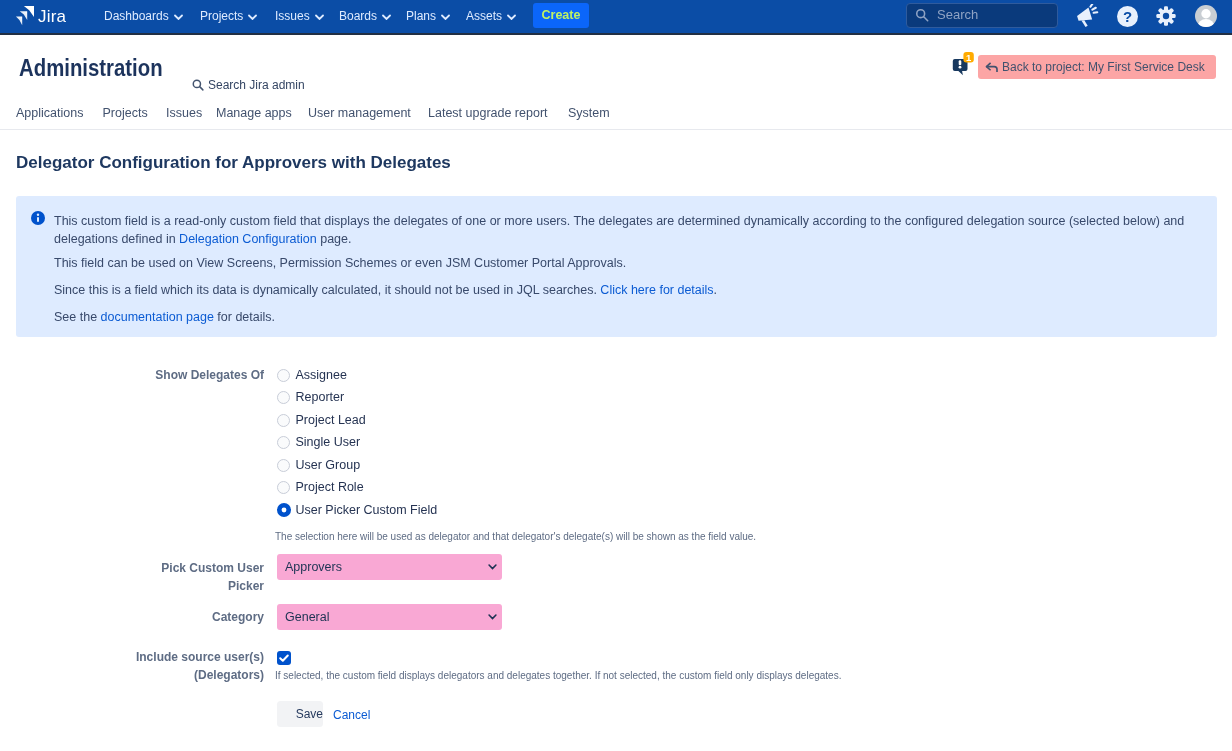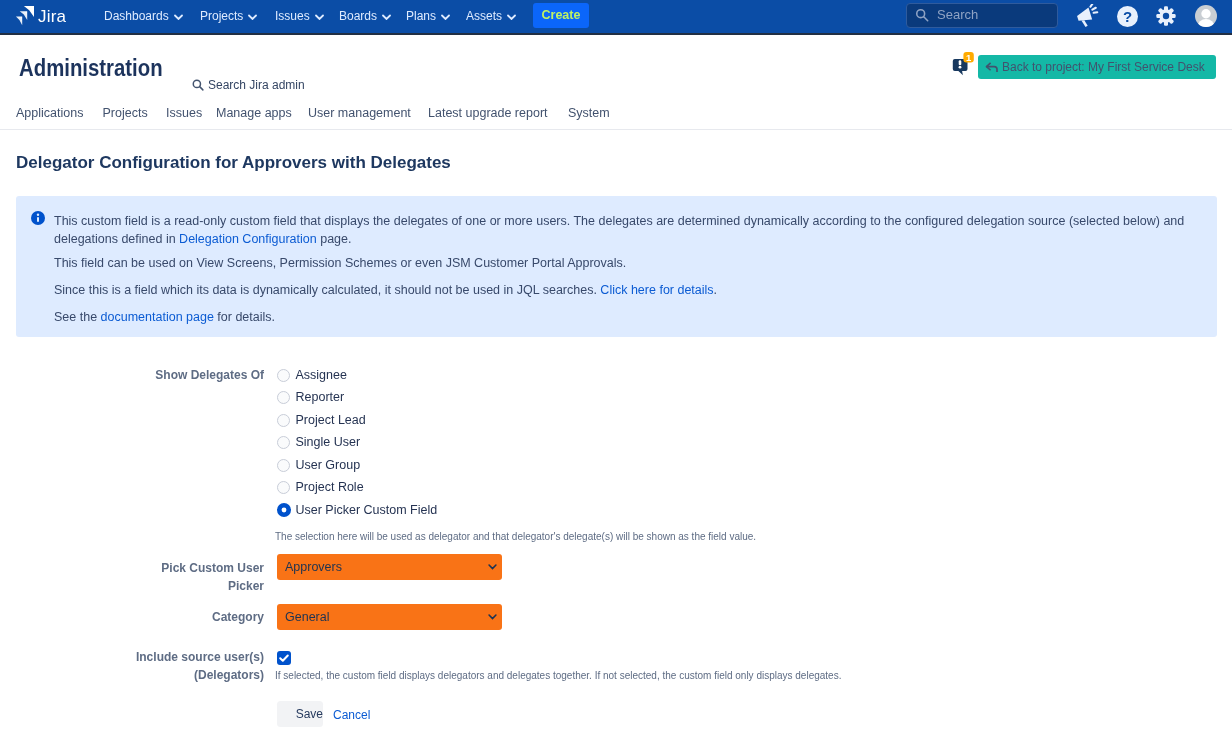--- a/index.html
+++ b/index.html
@@ -14,21 +14,21 @@
   #logotext { position:absolute; left:38px; top:0; height:32px; line-height:33px; color:#fff; font-size:17px; font-weight:400; letter-spacing:.2px; }
   #create { position:absolute; left:533px; top:3px; width:56px; height:25px; background:#0b66fa; color:#bef264; font-size:12.5px; font-weight:bold; border:none; border-radius:3px; text-align:center; line-height:25px; }
   #searchbox { position:absolute; left:906px; top:3px; width:152px; height:25px; background:#0a3a7c; border:1px solid #2f5b9d; border-radius:4px; color:#8fa3c4; font-size:13px; line-height:22px;padding-left:40px; }
   #searchbox svg { position:absolute; left:8px; top:4px; }
   #searchbox span { position:absolute; left:30px; top:0; }
 
   
   #admin-h1 { position:absolute; left:19px; top:55px; font-size:23px; font-weight:bold; color:#1c335c; transform:scaleX(0.885); transform-origin:0 0; white-space:nowrap; }
   #adminsearch { position:absolute; left:192px; top:78px; color:#344563; font-size:12px; }
   #adminsearch svg { vertical-align:-2px; margin-right:4px; }
-  #backbtn { position:absolute; left:978px; top:55px; width:238px; height:24px; background:#14b8a6; border-radius:3px; color:#42526e; font-size:12px; line-height:24px; text-align:left; }
+  #backbtn { position:absolute; left:978px; top:55px; width:238px; height:24px; background:#fca5a5; border-radius:3px; color:#42526e; font-size:12px; line-height:24px; text-align:left; }
   #backbtn svg { margin:0 4px 0 7px; vertical-align:-2px; }
   #bubble { position:absolute; left:951px; top:50px; }
 
   
   #tabs { position:absolute; left:0; top:0; width:1232px; }
   #tabs .tab { position:absolute; top:106px; font-size:12.5px; color:#42526e; white-space:nowrap; }
   #tabline { position:absolute; left:0; top:129px; width:1232px; height:1px; background:#e7e9ee; }
 
   
   #title { position:absolute; left:16px; top:153px; font-size:17px; font-weight:bold; color:#1e3860; }
@@ -38,21 +38,21 @@
   #infoicon { position:absolute; left:31px; top:211px; }
   .ip { position:absolute; left:54px; font-size:12.5px; line-height:18px; color:#38496b; white-space:nowrap; }
   .ip a { color:#0b5bd3; text-decoration:none; }
 
   
   .flabel { position:absolute; left:0; width:264px; text-align:right; font-size:12px; font-weight:bold; color:#5e6c84; line-height:18px; }
   .radio-row { position:absolute; left:277px; white-space:nowrap; }
   .radio-row .rc { position:absolute; left:0; top:4px; width:13px; height:13px; border-radius:50%; background:#fafbfc; border:1px solid #c8cdd8; }
   .radio-row .lbl { position:absolute; left:18.5px; top:0; font-size:12.5px; color:#253352; line-height:21px; }
   .desc { position:absolute; left:275px; font-size:10px; color:#5e6c84; white-space:nowrap; }
-  .sel { position:absolute; left:277px; width:225px; height:26px; background:#f97316; border-radius:3px; font-size:12.5px; color:#1c3353; line-height:26px; padding-left:8px; }
+  .sel { position:absolute; left:277px; width:225px; height:26px; background:#f9a8d4; border-radius:3px; font-size:12.5px; color:#1c3353; line-height:26px; padding-left:8px; }
   .sel svg { position:absolute; right:5px; top:10px; }
   #savebtn { position:absolute; left:277px; top:701px; width:46px; height:26px; background:#f2f3f5; border-radius:3.5px; text-align:right; line-height:26px; font-size:12px; color:#263a5e; }
   #cancel { position:absolute; left:333px; top:708px; font-size:12px; color:#0b5bd3; }
 </style>
 </head>
 <body>
 
 <div id="nav">
   <svg id="logo" width="22" height="22" viewBox="0 0 22 22">
     <defs>

